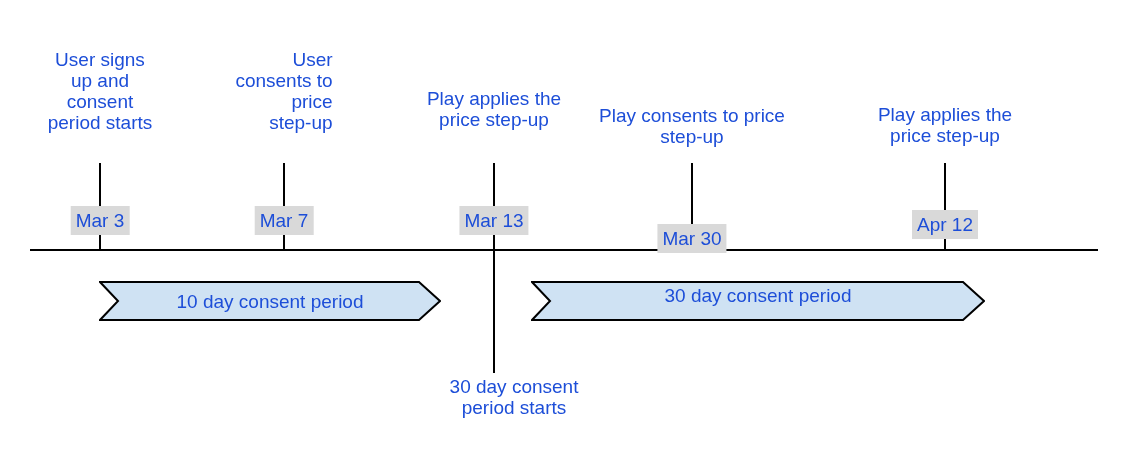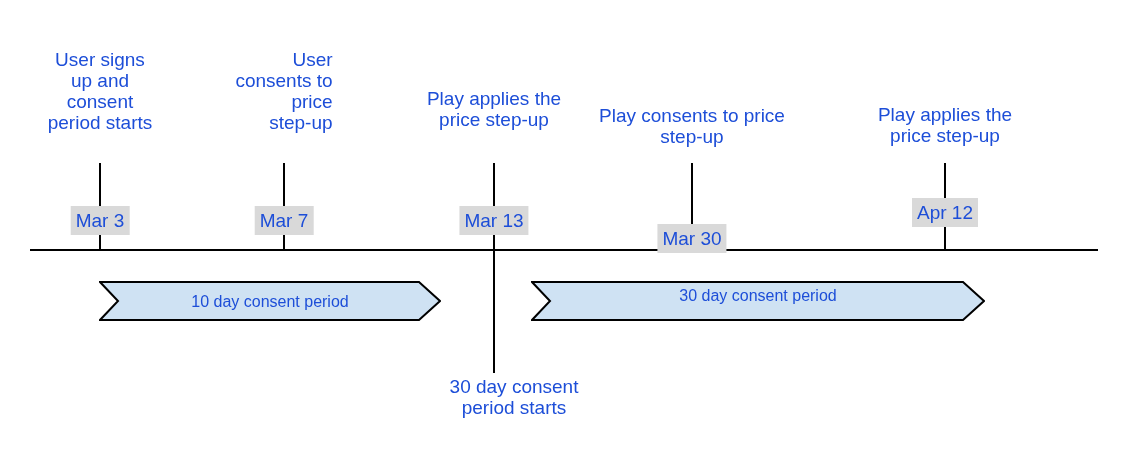--- a/index.html
+++ b/index.html
@@ -43,21 +43,21 @@
     background: #000000;
     z-index: 1;
   }
   .banner { position: absolute; z-index: 2; }
   .banner polygon { stroke: #000000; stroke-width: 2px; stroke-linejoin: miter; }
   .banner-label {
     position: absolute;
     display: flex;
     align-items: center;
     justify-content: center;
-    font-size: 16px;
+    font-size: 19px;
     line-height: 21px;
     z-index: 3;
     text-align: center;
   }
 </style>
 </head>
 <body>
 
 <div class="stage">
 
@@ -83,21 +83,21 @@
   <div class="date-badge" style="left:494px; top:206px;">Mar 13</div>
 
   <div class="event-label" style="left:692px; top:105px;">Play consents to price
 step-up</div>
   <div class="tick" style="left:691px; top:163px; height:87px;"></div>
   <div class="date-badge" style="left:692px; top:206px;margin-top:18px;">Mar 30</div>
 
   <div class="event-label" style="left:945px; top:104px;">Play applies the
 price step-up</div>
   <div class="tick" style="left:944px; top:163px; height:87px;"></div>
-  <div class="date-badge" style="left:945px; top:198px;">Apr 12</div>
+  <div class="date-badge" style="left:945px; top:210px;">Apr 12</div>
 
   <svg class="banner" style="left:99px; top:281px;" width="342" height="40" viewBox="0 0 342 40">
     <polygon points="1,1 320,1 341,20 320,39 1,39 19,20" fill="#cfe2f3"></polygon>
   </svg>
   <div class="banner-label" style="left:99px; top:281px; width:342px; height:40px;">10 day consent period</div>
 
   <svg class="banner" style="left:531px; top:281px;" width="454" height="40" viewBox="0 0 454 40">
     <polygon points="1,1 432,1 453,20 432,39 1,39 19,20" fill="#cfe2f3"></polygon>
   </svg>
   <div class="banner-label" style="left:531px; top:281px; width:454px; height:28px;">30 day consent period</div>

